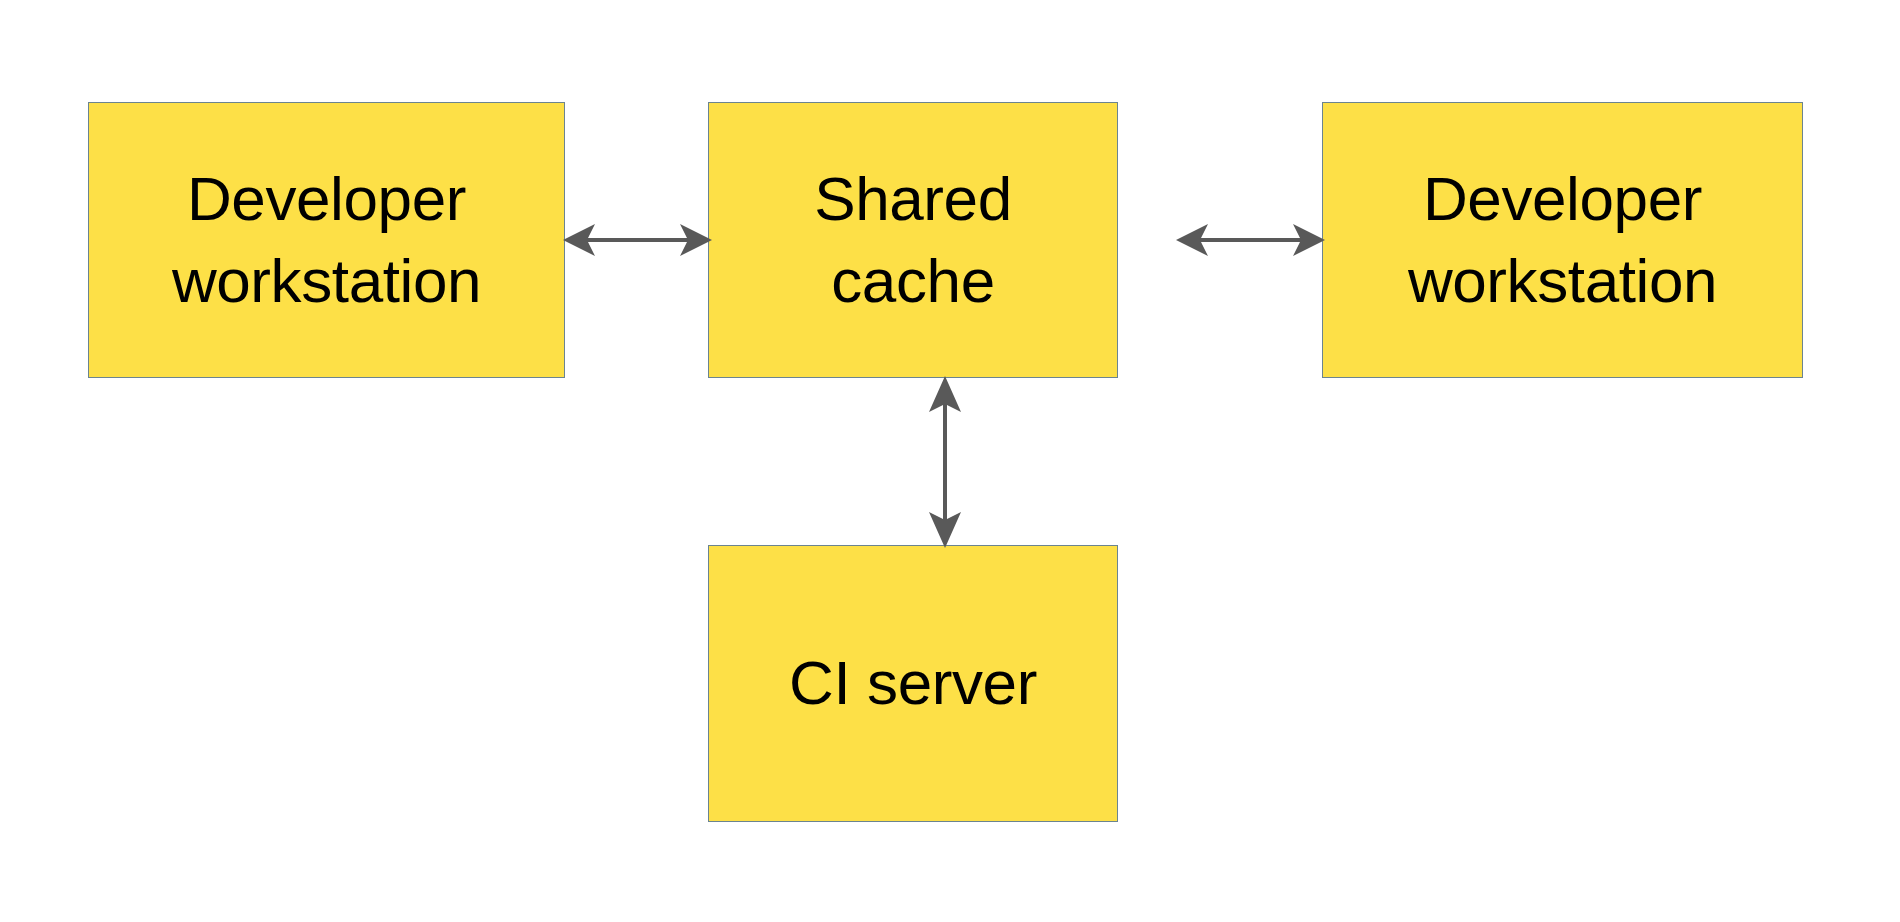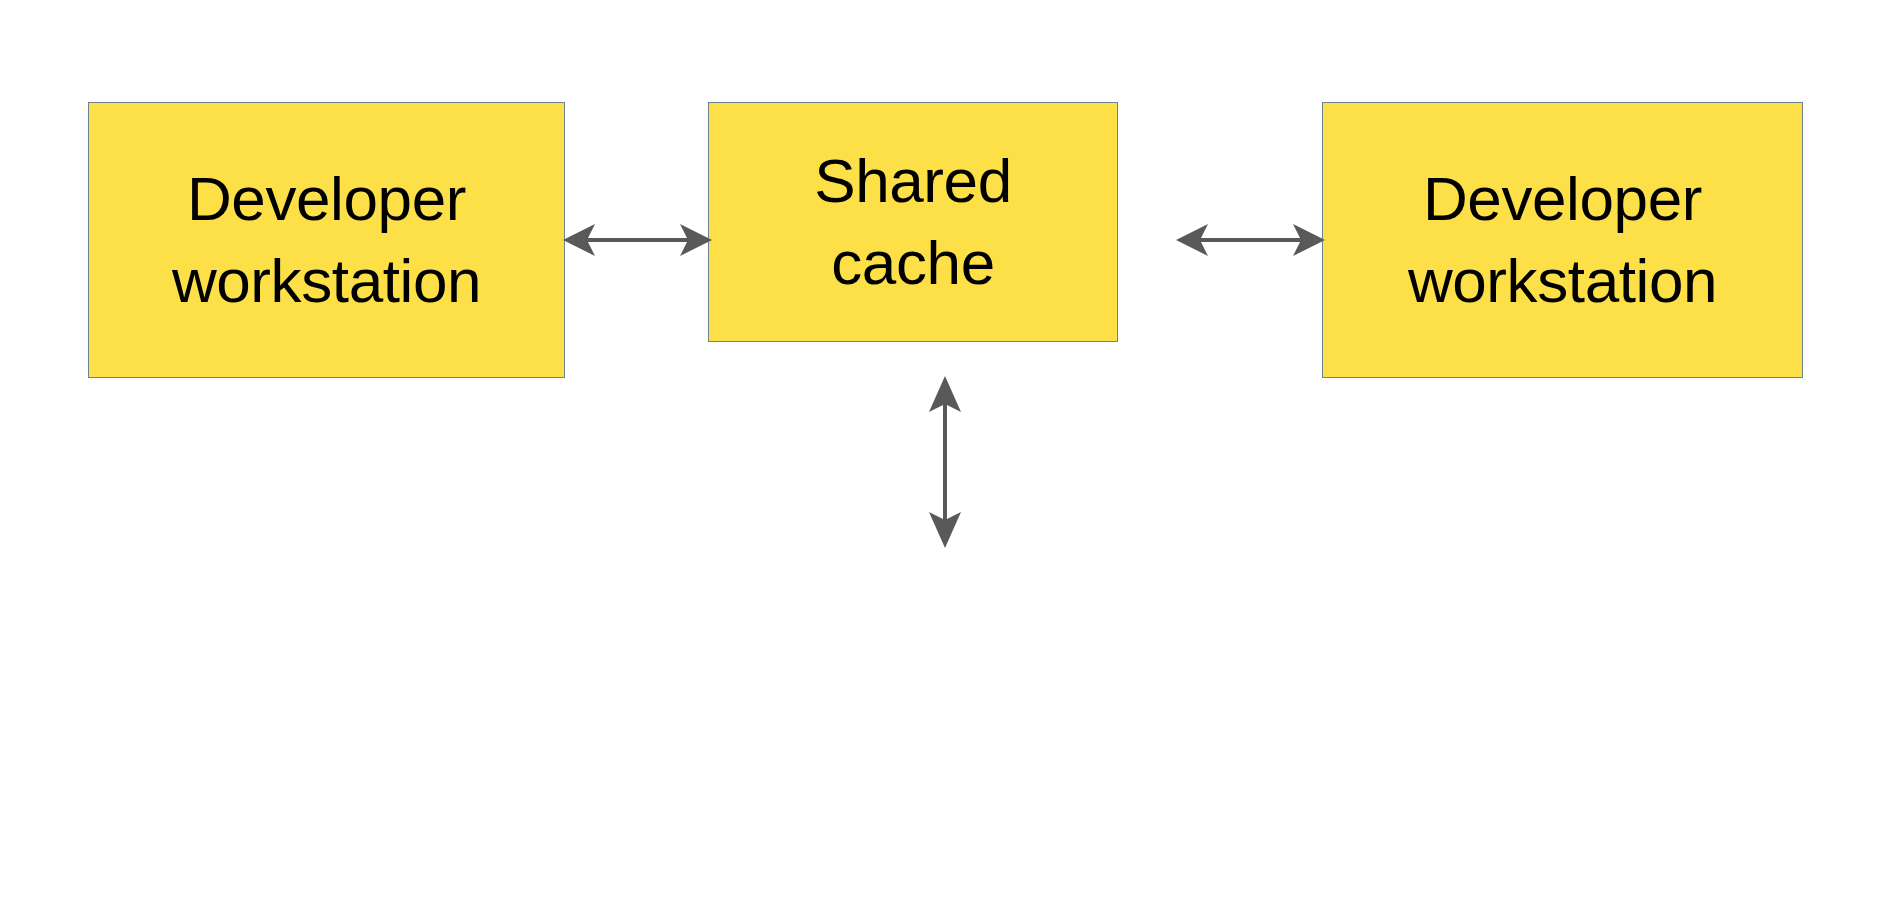--- a/index.html
+++ b/index.html
@@ -33,21 +33,21 @@
     font-size: 62px;
     line-height: 1.33;
     font-weight: 400;
     color: #000000;
     letter-spacing: -0.4px;
     white-space: pre-line;
     padding: 0 4px;
   }
   
   #node-dev-left   { left: 88px;   top: 102px; width: 477px; height: 276px; }
-  #node-shared     { left: 708px;  top: 102px; width: 410px; height: 240px; text-align: center; }
+  #node-shared     { left: 708px;  top: 102px; width: 410px; height: 276px; text-align: center; }
   #node-dev-right  { left: 1322px; top: 102px; width: 481px; height: 276px; }
   #node-ci         { left: 708px;  top: 545px; width: 410px; height: 277px; }
 
   #node-dev-right .node-label { white-space: pre-line; }
 
   .connector {
     position: absolute;
     pointer-events: none;
   }
   #conn-left  { left: 560px;  top: 210px; width: 155px; height: 60px; }
@@ -67,20 +67,23 @@
   <div class="node" id="node-shared">
     <div class="node-label">Shared
 cache</div>
   </div>
 
   <div class="node" id="node-dev-right">
     <div class="node-label">Developer
 workstation</div>
   </div>
 
+  <div class="node" id="node-ci">
+    <div class="node-label">CI server</div>
+  </div>
 
   <svg class="connector" id="conn-left" viewBox="0 0 155 60" width="155" height="60">
     <g fill="#595959" stroke="none">
       <path d="M3,30 L35,14 L28,28 L127,28 L120,14 L152,30 L120,46 L127,32 L28,32 L35,46 Z"></path>
     </g>
   </svg>
 
   <svg class="connector" id="conn-right" viewBox="0 0 215 60" width="215" height="60">
     <g fill="#595959" stroke="none">
       <path d="M63,30 L95,14 L88,28 L187,28 L180,14 L212,30 L180,46 L187,32 L88,32 L95,46 Z"></path>

